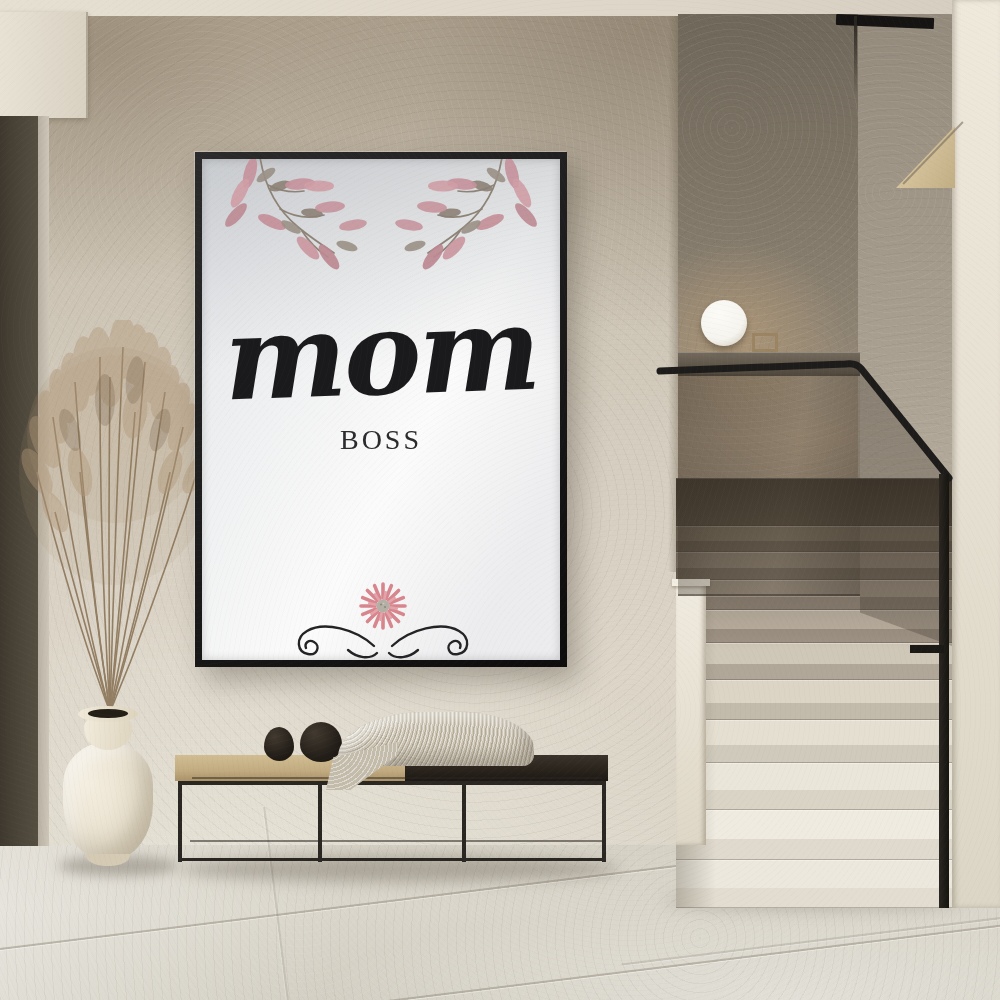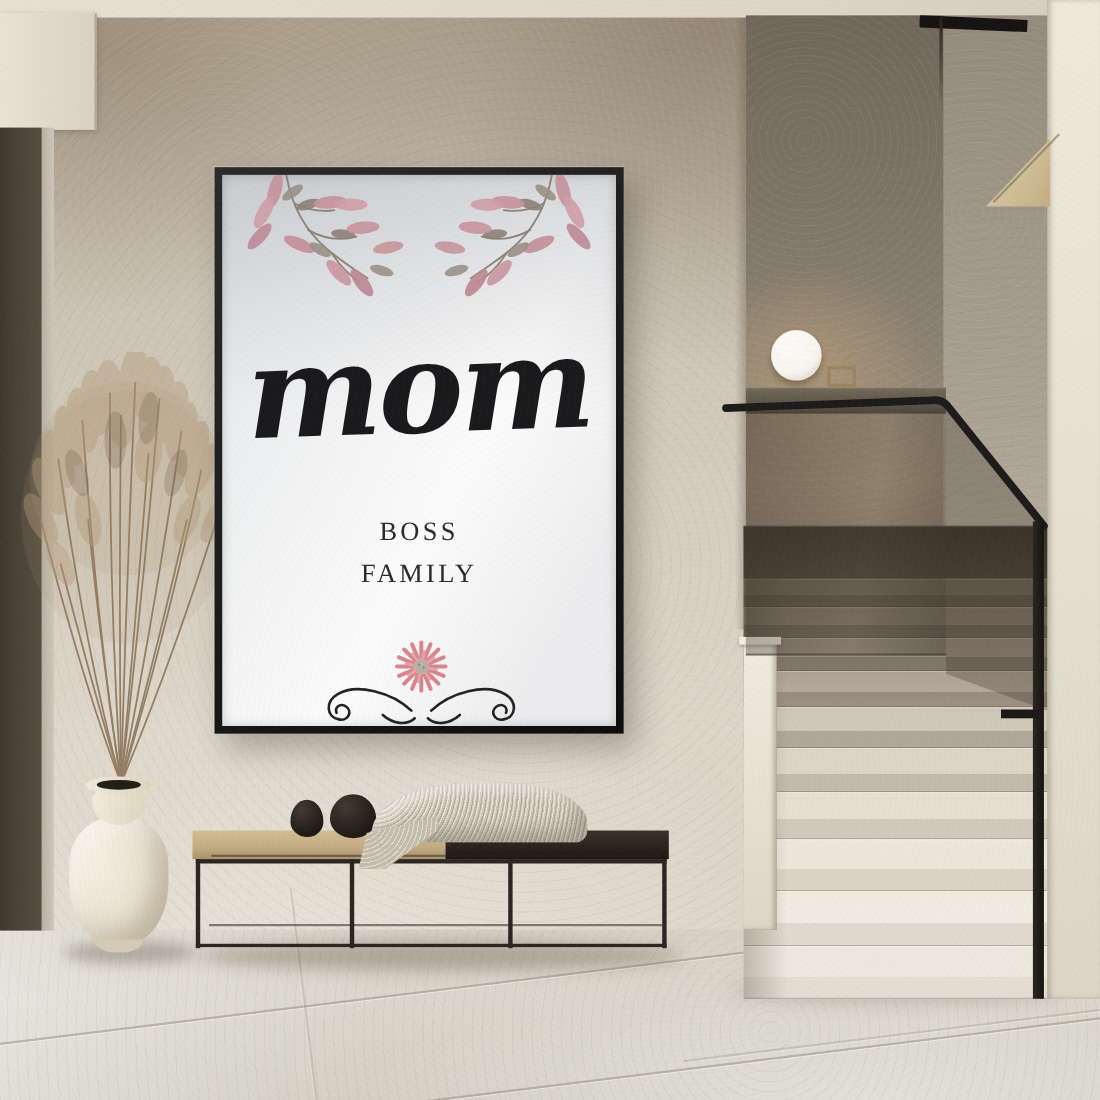--- a/index.html
+++ b/index.html
@@ -49,21 +49,21 @@
       linear-gradient(to bottom, rgba(150,154,160,.35), rgba(150,154,160,.12) 130px, transparent 210px),
       linear-gradient(118deg,#e3e5e8 0%,#eff0f1 30%,#fbfbfb 58%,#ececee 85%);
     box-shadow:inset 0 0 10px rgba(0,0,0,.18);}
   .poster-art{position:absolute;inset:0;z-index:1;}
   .poster-title{position:absolute;top:138px;left:0;width:100%;text-align:center;z-index:2;
     font-family:"DejaVu Serif",serif;font-style:italic;font-weight:700;
     font-size:116px;line-height:112px;letter-spacing:-3px;
     color:var(--title_ink,#1a191b);transform:rotate(-2deg);}
   .poster-subtitle{position:absolute;top:262px;left:0;width:100%;text-align:center;z-index:2;
     font-family:"Liberation Serif","DejaVu Serif",serif;font-weight:500;
-    font-size:24px;line-height:38px;letter-spacing:3px;color:var(--subtitle_ink,#2b2b2e);margin-top:44px;}
+    font-size:28px;line-height:38px;letter-spacing:3px;color:var(--subtitle_ink,#2b2b2e);}
   
   .bench-seat-light{left:175px;top:755px;width:230px;height:26px;z-index:5;
     background:linear-gradient(to bottom,#d2bd93,#c2ab80 60%,#ab9268);}
   .bench-seat-dark{left:405px;top:755px;width:203px;height:26px;z-index:5;
     background:linear-gradient(to bottom,#3a332b,#2a241d 55%,#1d1813);}
   .bench-rail{position:absolute;background:#2a2622;z-index:5;}
   .stone{position:absolute;z-index:6;
     background:radial-gradient(circle at 35% 28%,#423a30,#241f19 60%,#15110d);}
   .blanket{left:338px;top:712px;width:196px;height:54px;z-index:6;
     border-radius:48% 40% 12px 10px / 88% 72% 12px 10px;
@@ -353,19 +353,18 @@
           </g>
           <g transform="translate(362,0) scale(-1,1)">
             <path d="M172,487 C154,470 122,462 105,472 C93,479 95,493 106,495 C115,497 119,487 112,483 C107,480 102,484 104,489"></path>
             <path d="M146,491 C155,499 168,501 175,494"></path>
           </g>
         </g>
       </svg>
       <div class="poster-title">mom</div>
       <div class="poster-subtitle">
         <div>BOSS</div>
-        <div>FAMILY</div>
       </div>
     </div>
   </div>
 
   <div class="noise"></div>
 </div>
 
 </body></html>

